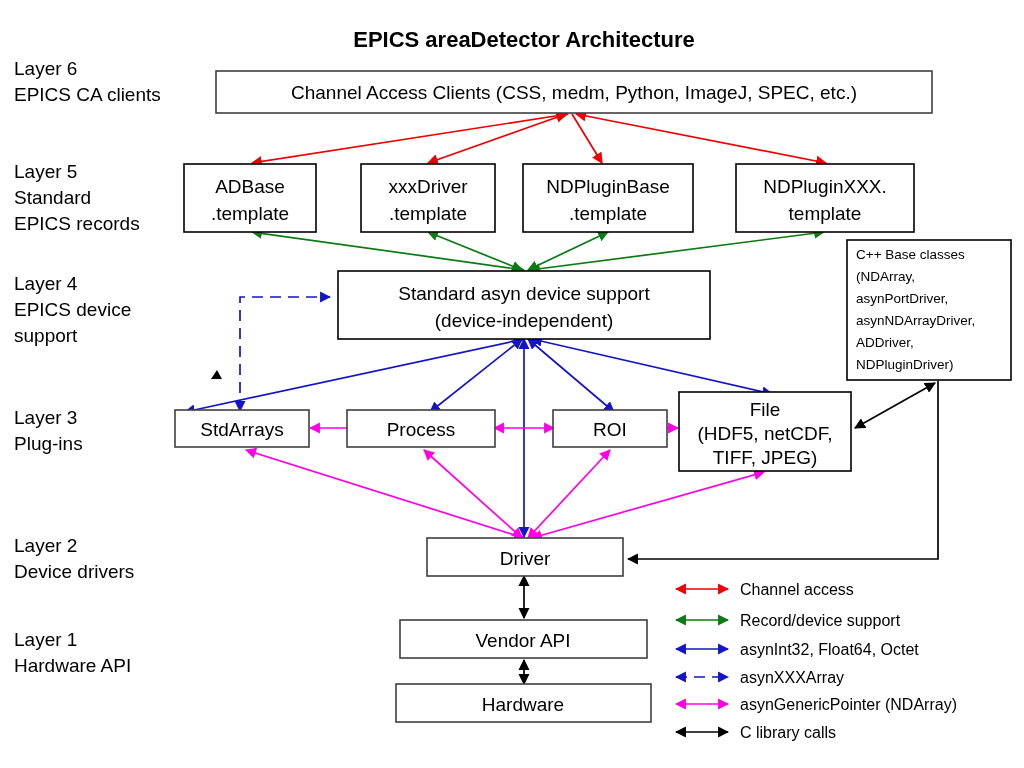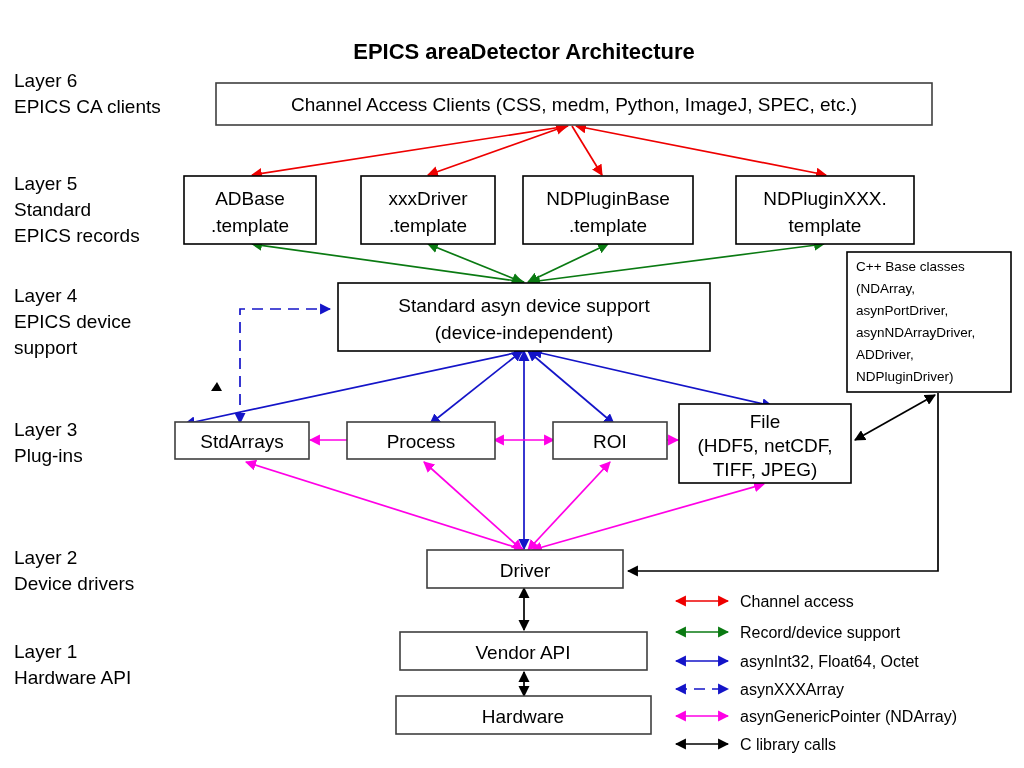--- a/index.html
+++ b/index.html
@@ -10,21 +10,21 @@
   body {
     width: 1024px;
     height: 768px;
     font-family: "Liberation Sans", sans-serif;
     color: #000000;
     overflow: hidden;
     position: relative;
   }
   #diagram-root {
     position: absolute;
-    left: 0; top: 12px;
+    left: 0; top: 0;
     width: 1024px;
     height: 576px;
   }
   svg.canvas {
     position: absolute;
     left: 0; top: 0;
     width: 1024px;
     height: 768px;
   }
   

